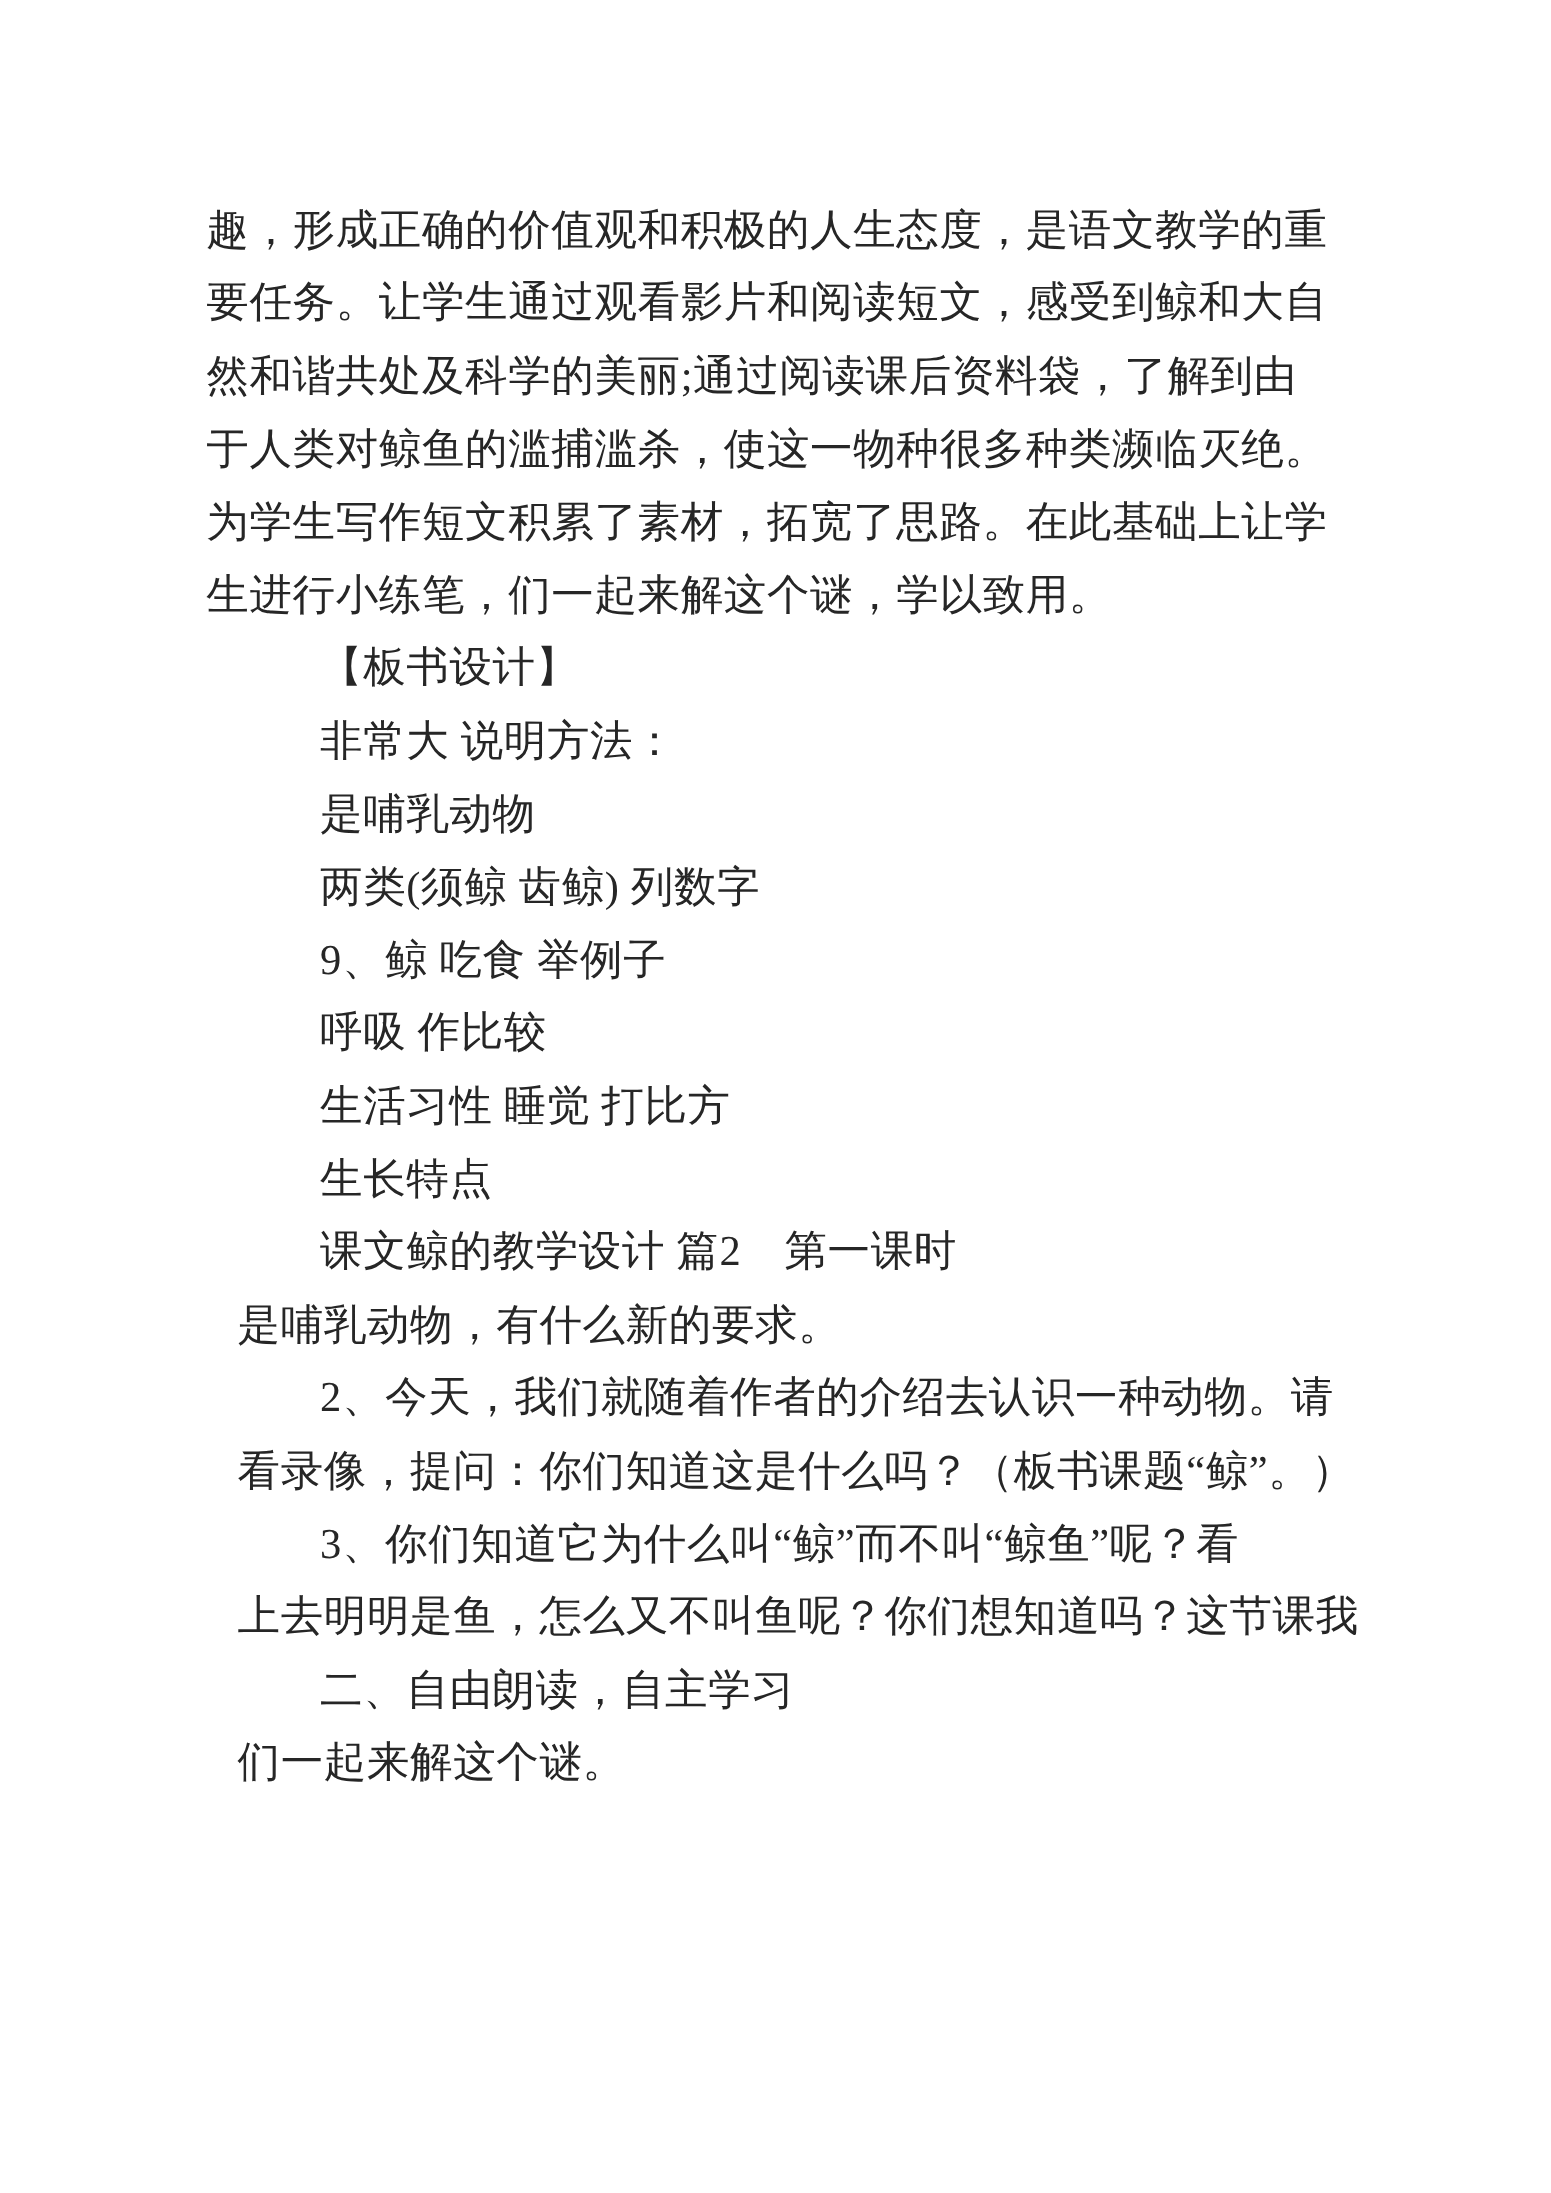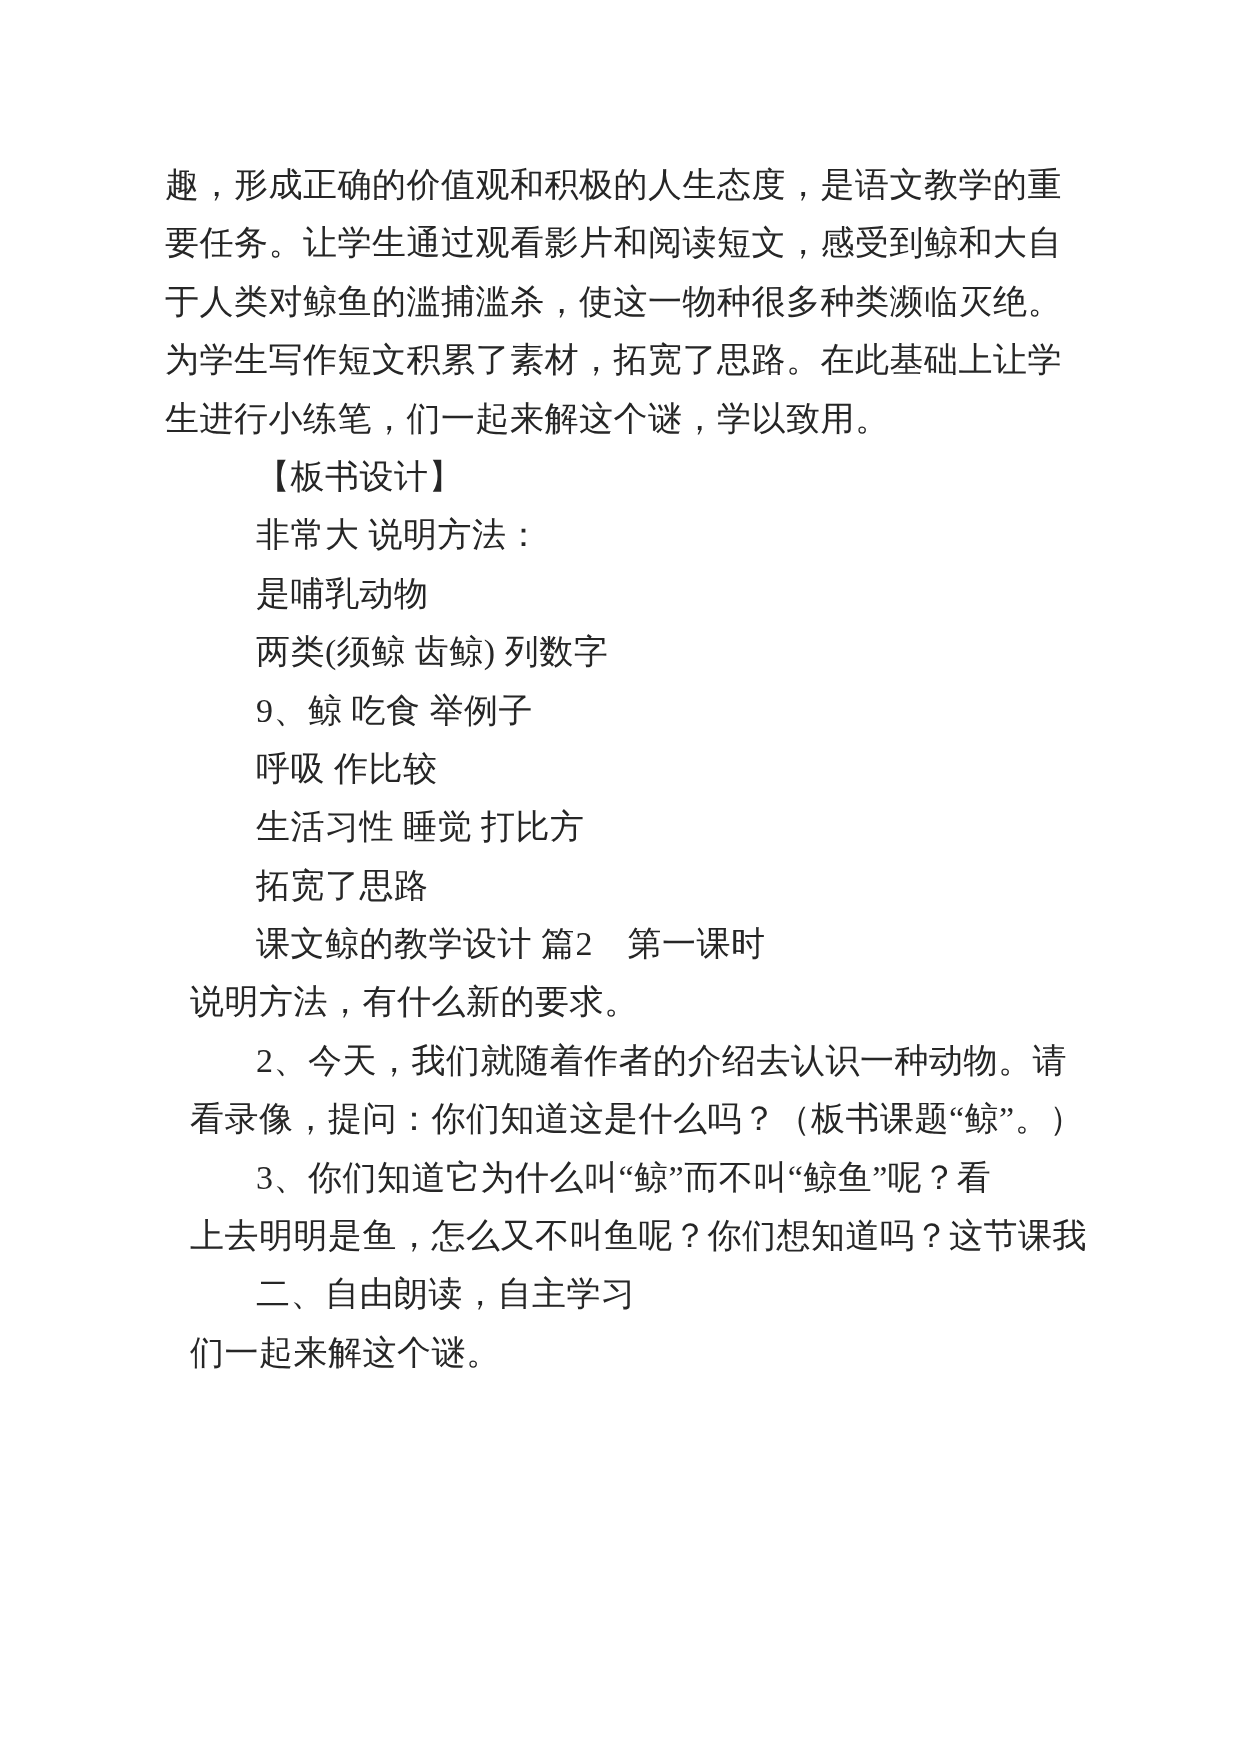--- a/index.html
+++ b/index.html
@@ -34,33 +34,34 @@
   .text-line.hang   { padding-left: 190px; }  
   .text-line.indent { padding-left: 256px; }  
 </style>
 </head>
 <body>
 
 <div class="page">
   <div class="doc-body" id="doc-body" style="color: rgb(38, 38, 38);">
       <div class="text-line flush">趣，形成正确的价值观和积极的人生态度，是语文教学的重</div>
       <div class="text-line flush">要任务。让学生通过观看影片和阅读短文，感受到鲸和大自</div>
+      <div class="text-line flush">然和谐共处及科学的美丽;通过阅读课后资料袋，了解到由</div>
       <div class="text-line flush">于人类对鲸鱼的滥捕滥杀，使这一物种很多种类濒临灭绝。</div>
       <div class="text-line flush">为学生写作短文积累了素材，拓宽了思路。在此基础上让学</div>
       <div class="text-line flush">生进行小练笔，们一起来解这个谜，学以致用。</div>
       <div class="text-line indent">【板书设计】</div>
       <div class="text-line indent">非常大 说明方法：</div>
       <div class="text-line indent">是哺乳动物</div>
       <div class="text-line indent">两类(须鲸 齿鲸) 列数字</div>
       <div class="text-line indent">9、鲸 吃食 举例子</div>
       <div class="text-line indent">呼吸 作比较</div>
       <div class="text-line indent">生活习性 睡觉 打比方</div>
-      <div class="text-line indent">拓宽了思路</div>
+      <div class="text-line indent">生长特点</div>
       <div class="text-line indent">课文鲸的教学设计 篇2　第一课时</div>
-      <div class="text-line hang">说明方法，有什么新的要求。</div>
+      <div class="text-line hang">是哺乳动物，有什么新的要求。</div>
       <div class="text-line indent">2、今天，我们就随着作者的介绍去认识一种动物。请</div>
       <div class="text-line hang">看录像，提问：你们知道这是什么吗？（板书课题“鲸”。）</div>
       <div class="text-line indent">3、你们知道它为什么叫“鲸”而不叫“鲸鱼”呢？看</div>
       <div class="text-line hang">上去明明是鱼，怎么又不叫鱼呢？你们想知道吗？这节课我</div>
       <div class="text-line indent">二、自由朗读，自主学习</div>
       <div class="text-line hang">们一起来解这个谜。</div>
     </div>
 </div>
 
 </body></html>

